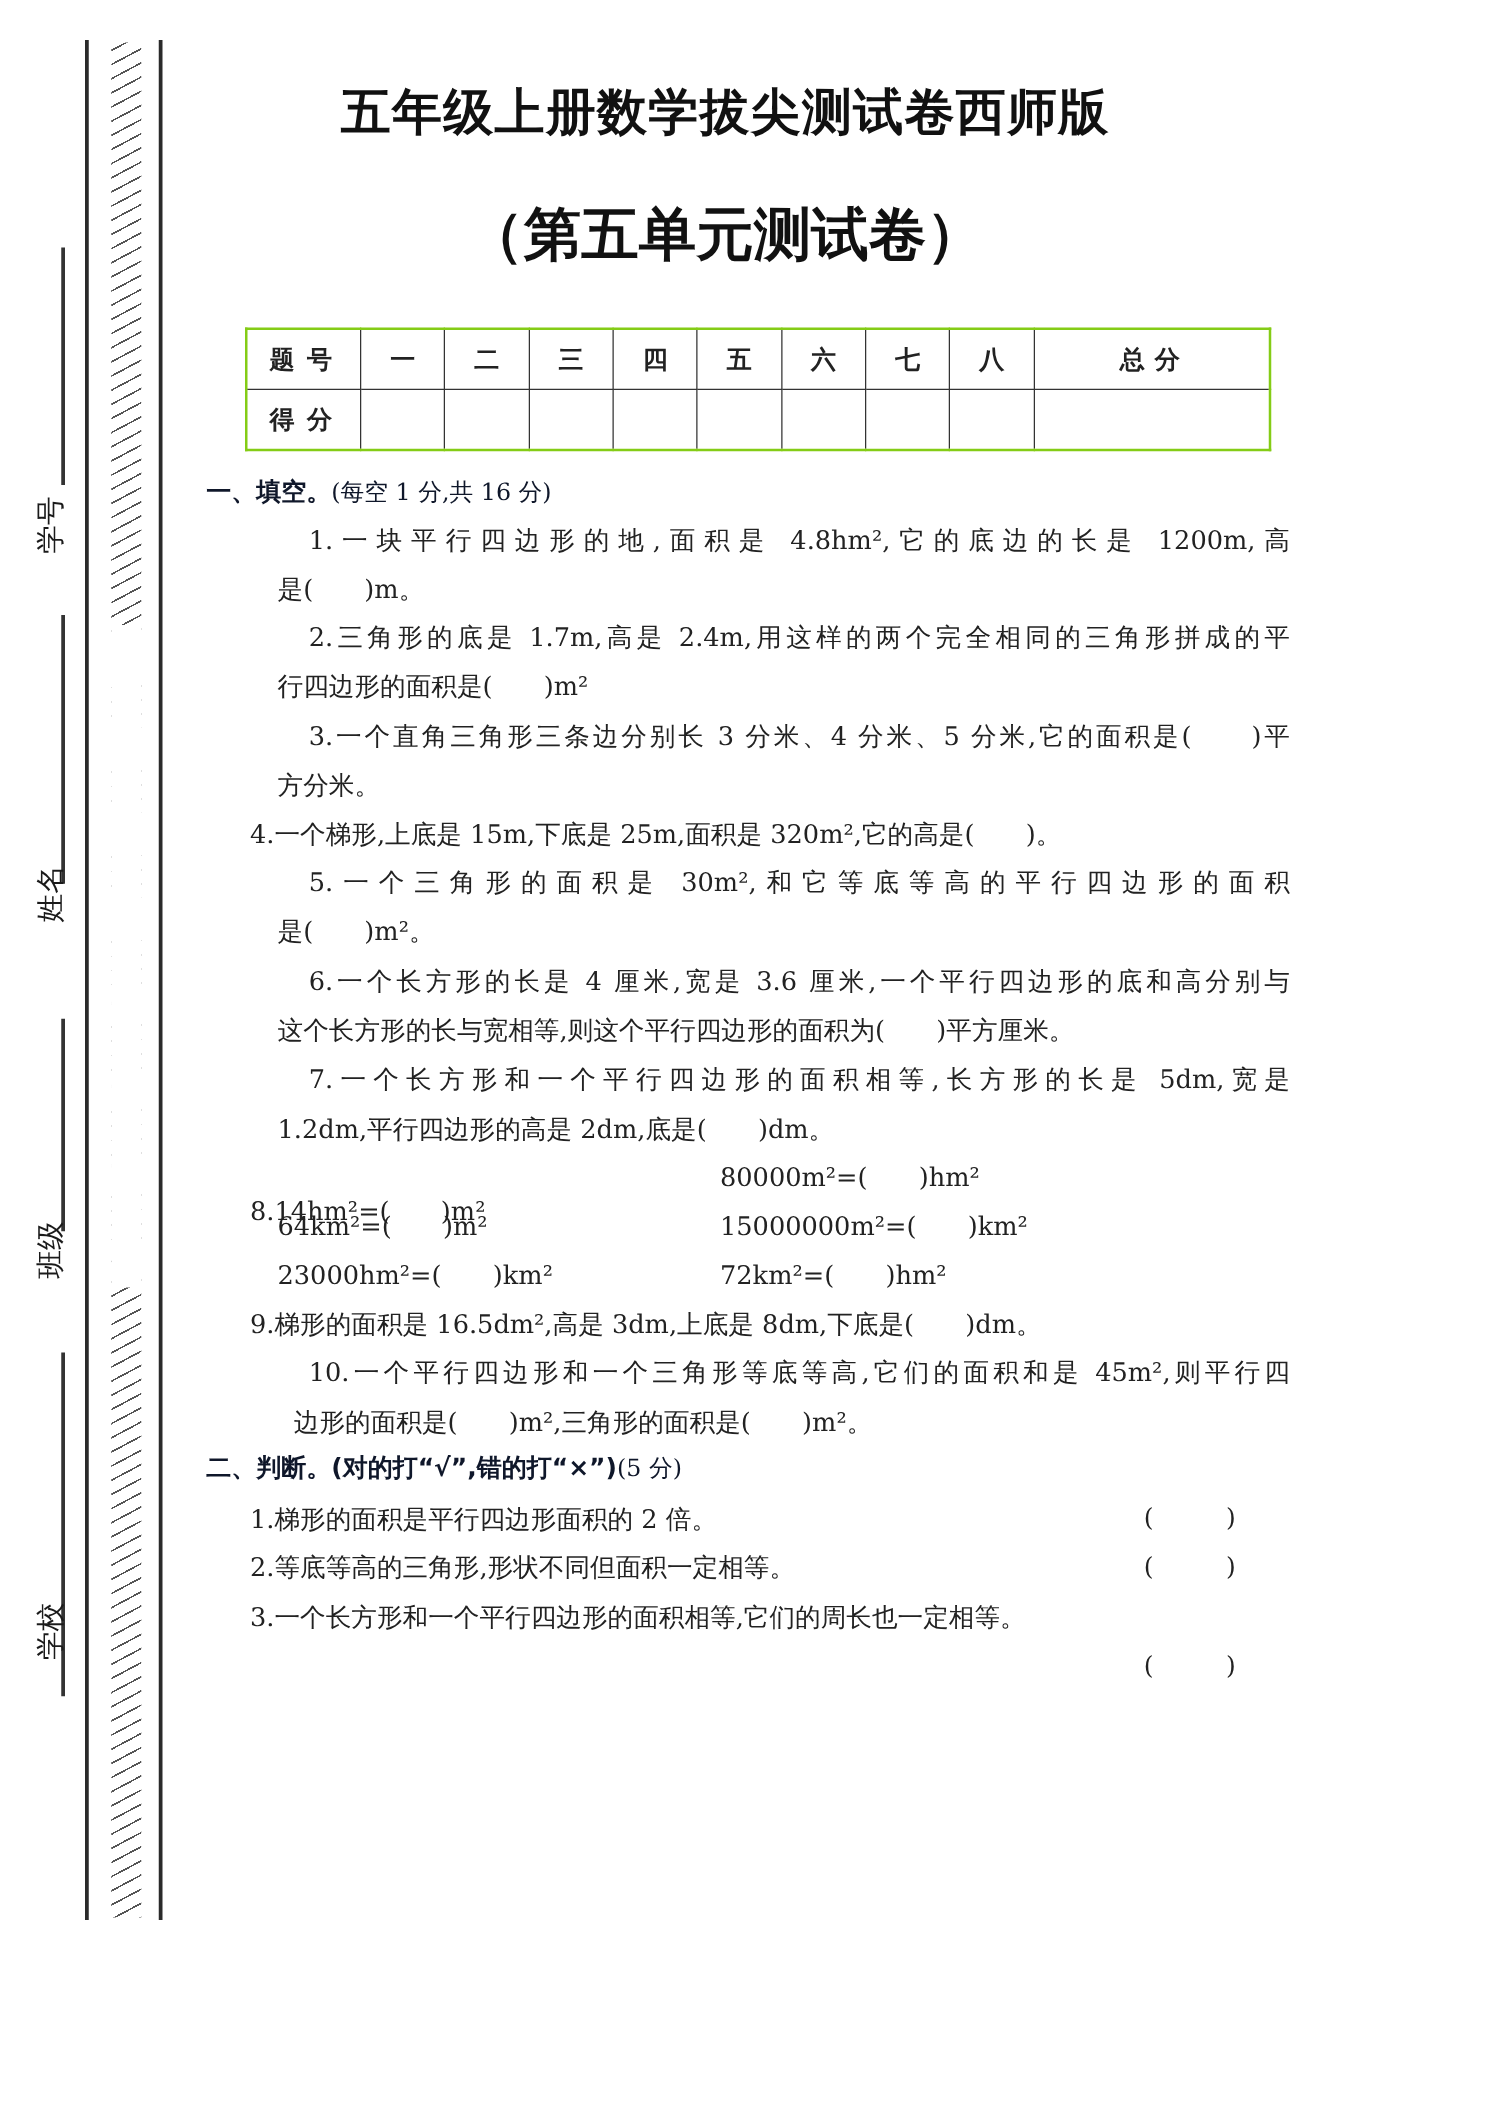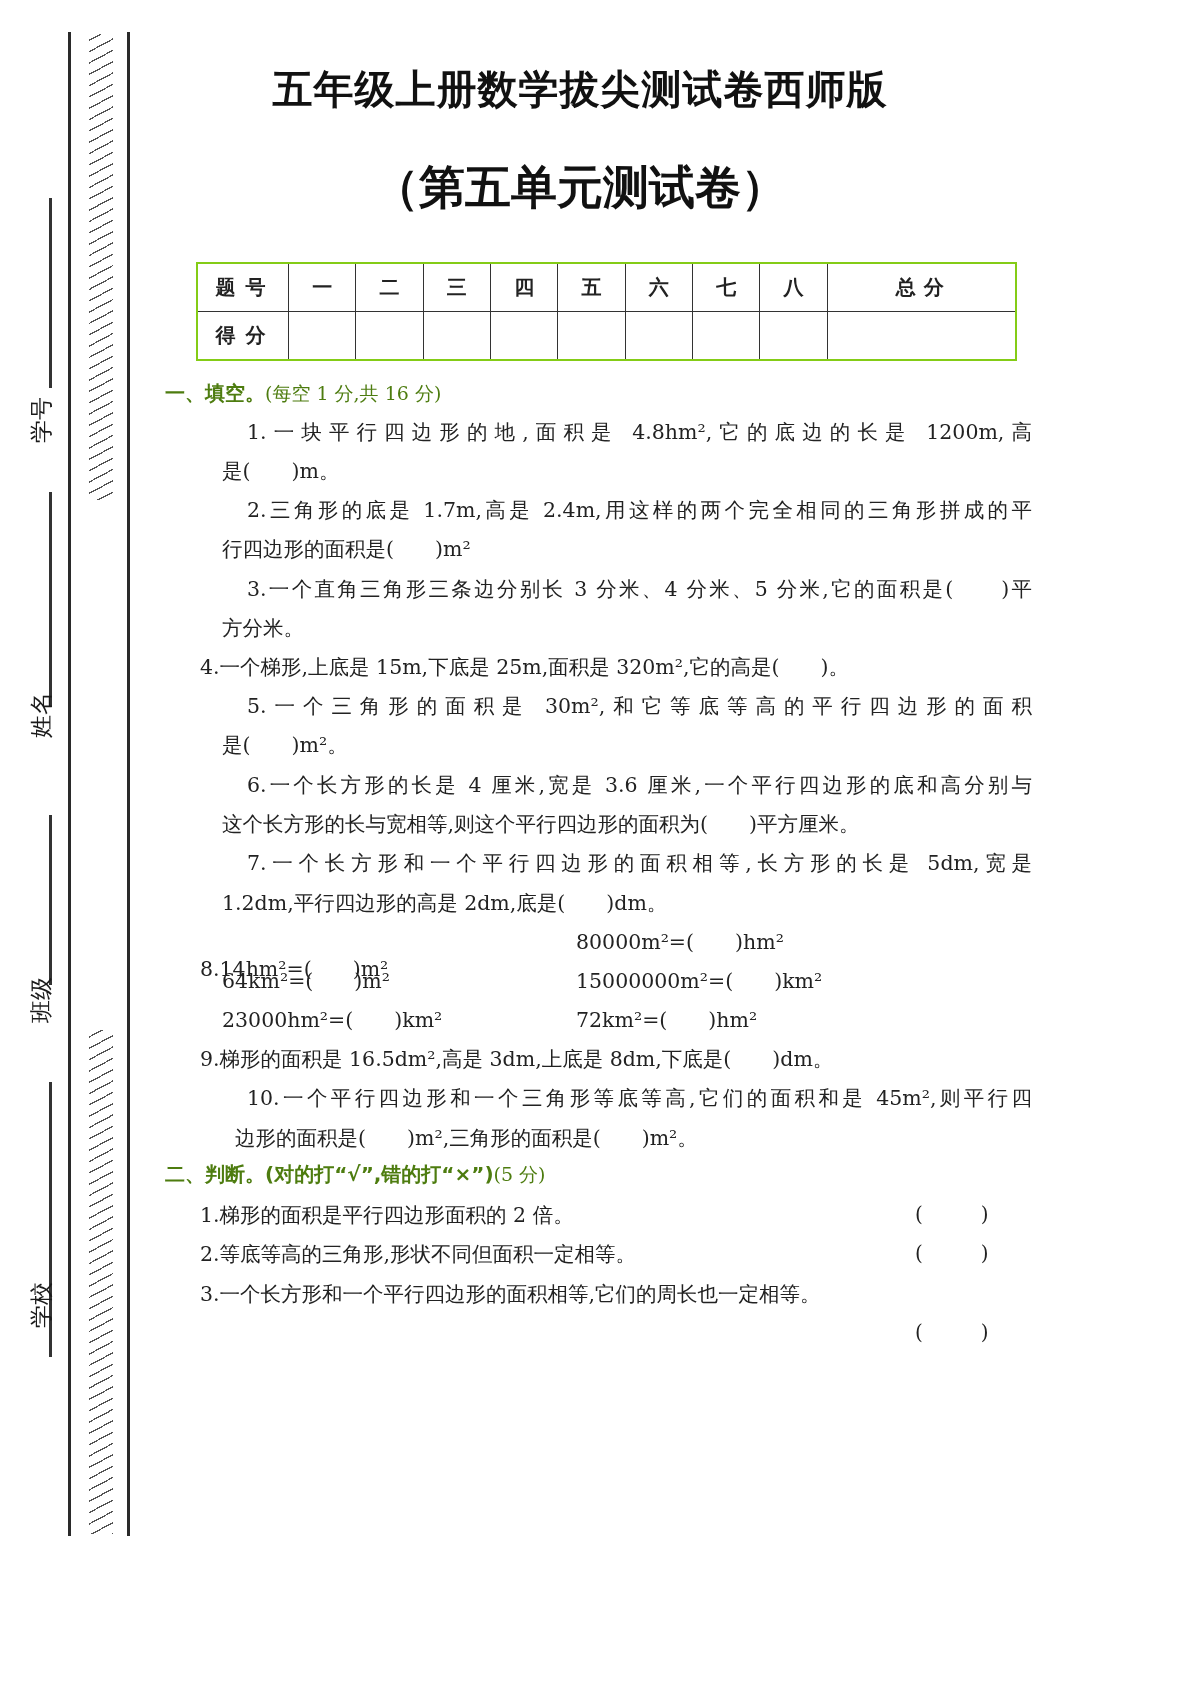--- a/index.html
+++ b/index.html
@@ -42,21 +42,21 @@
     border:2px solid #84cc16;
     margin-left:21px;
   }
   table.score td {
     border:1.5px solid #333; height:45px; text-align:center; vertical-align:middle;
     font-family:"DejaVu Sans","Liberation Sans",sans-serif; font-size:20px; font-weight:bold; color:#222;
   }
   table.score td.first { width:83px; letter-spacing:10px; padding-left:6px; }
   
   .sec {
-    position:absolute; left:165px; font-size:20px; color:#4d7c0f;
+    position:absolute; left:165px; font-size:20px; color:#0f172a;
     font-family:"DejaVu Sans","Liberation Sans",sans-serif; font-weight:bold; white-space:nowrap;
   }
   .sec .note { font-family:"DejaVu Serif","Liberation Serif",serif; font-weight:normal; font-size:19px; }
   .line {
     position:absolute; font-size:20.5px; color:#222; white-space:nowrap;
     font-family:"DejaVu Serif","Liberation Serif",serif;
   }
   .just { text-align:justify; text-align-last:justify; width:785px; left:200px;margin-left:47px; }
   .paren { position:absolute; font-size:20px; color:#222; font-family:"DejaVu Serif","Liberation Serif",serif; }
 </style>

